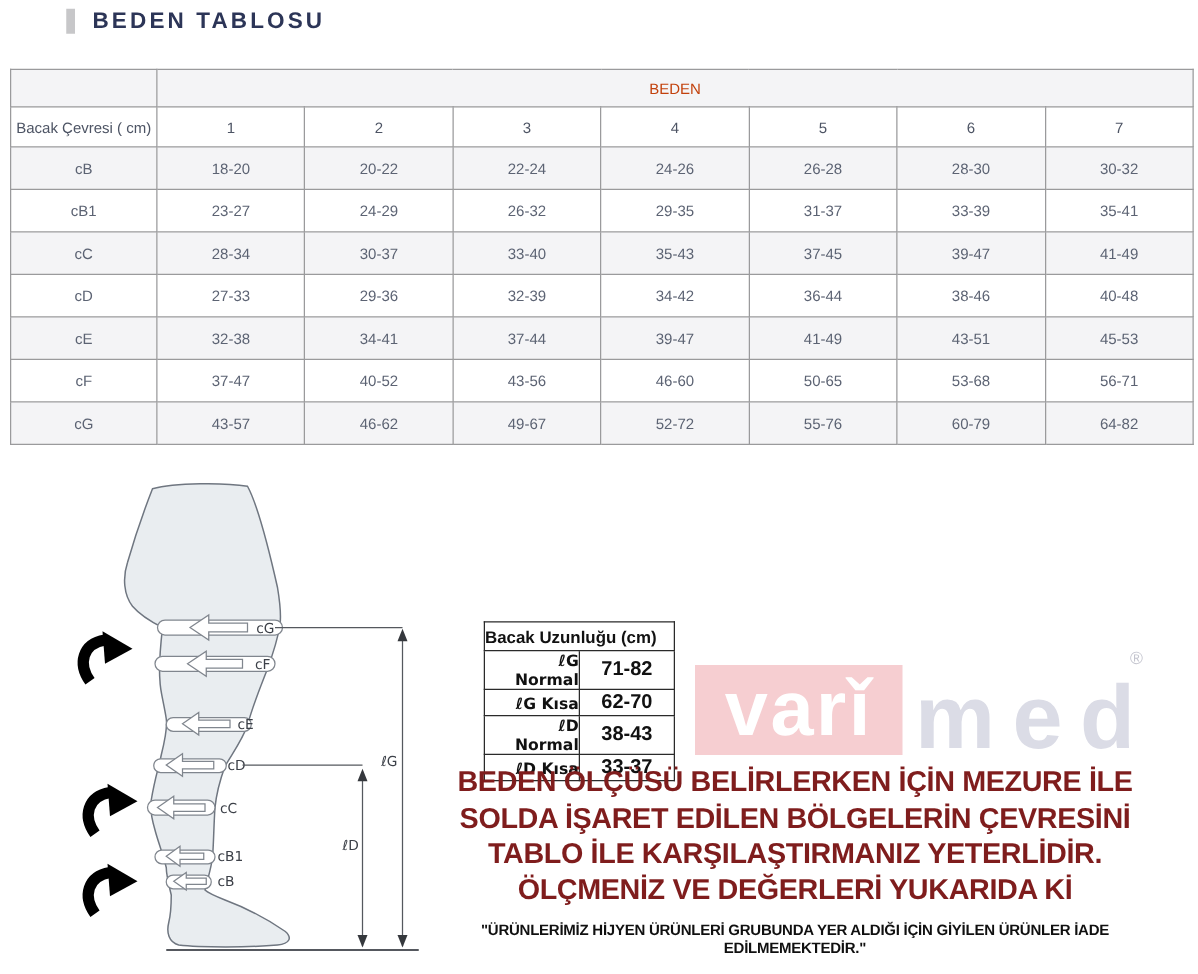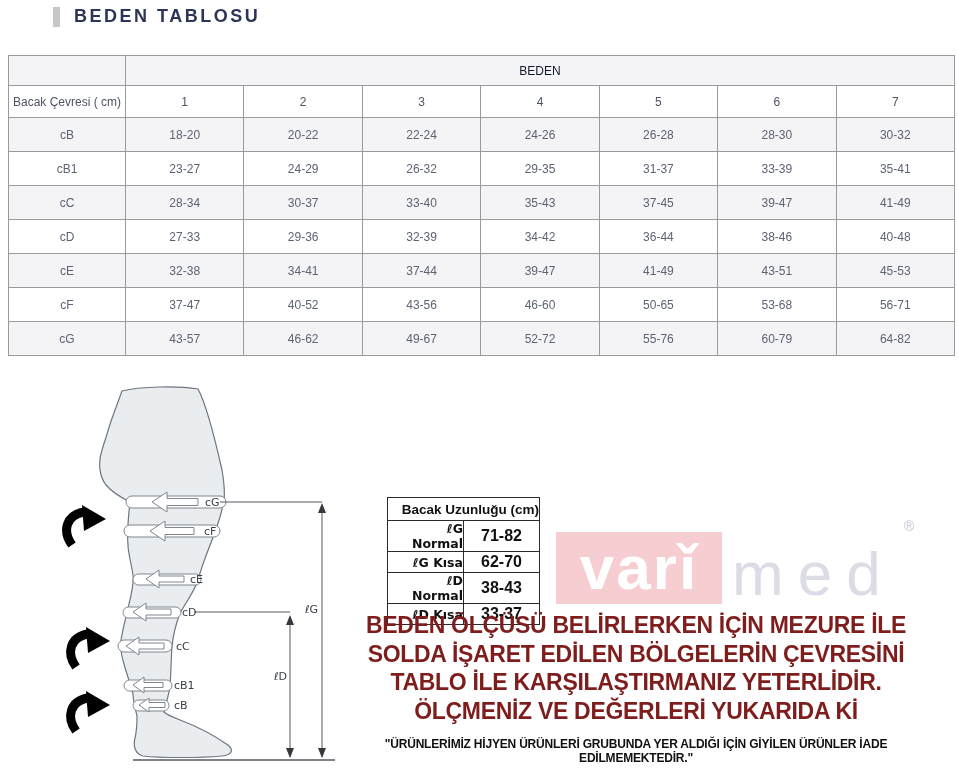--- a/index.html
+++ b/index.html
@@ -19,51 +19,51 @@
   
   #size-table {
     position:absolute; left:8px; top:55px; width:947px;
     border-collapse:collapse; table-layout:fixed;
     font-size:12px; color:#5c6373;
   }
   #size-table th, #size-table td {
     border:1px solid #9a9a9c; text-align:center; font-weight:400; background:#fff;
   }
   #size-table thead tr.r-group th { height:30px; background:#f4f4f6; }
-  #size-table thead tr.r-group th[colspan] { text-align:center; color:#0f172a; }
+  #size-table thead tr.r-group th[colspan] { text-align:center; color:#c2410c; }
   #size-table thead tr.r-cols th { height:32px; color:#4d5464; }
   #size-table tbody tr { height:34px; }
   #size-table tbody tr.alt th, #size-table tbody tr.alt td { background:#f4f4f6; }
   #size-table .c0 { width:117px;text-align:center; }
 
   
   #leg-svg { position:absolute; left:40px; top:383px; }
   .leg-label { font-family:"DejaVu Sans", sans-serif; font-size:11px; fill:#3c4048; }
   .dim-label { font-family:"DejaVu Sans", sans-serif; font-size:11px; fill:#3c4048; }
 
   
   #length-table {
     position:absolute; left:387px; top:497px; width:153px;
     border-collapse:collapse; table-layout:fixed; color:#111;
   }
   #length-table th, #length-table td { border:1px solid #2a2a2a; background:#fff; }
-  #length-table thead th { height:23px; font-size:13.5px; font-weight:700; text-align:right; }
+  #length-table thead th { height:23px; font-size:13.5px; font-weight:700; text-align:left; }
   #length-table tbody th {
     width:78px; height:21px; font-size:12.5px; font-weight:600; text-align:right;
     padding-left:6px; font-family:"DejaVu Sans", sans-serif;margin-top:24px;
   }
   #length-table tbody td { width:75px; font-size:16px; font-weight:700; text-align:center; }
 
   
   #watermark { position:absolute; left:556px; top:532px; height:72px; display:flex; align-items:flex-end; }
   #wm-box {
     width:166px; height:72px; background:#f6ced1; display:flex; align-items:center; justify-content:center;margin-top:16px;
   }
   #wm-part1 { font-size:62px; font-weight:700; color:#ffffff; letter-spacing:2px; line-height:62px; }
-  #wm-part2 { font-size:62px; font-weight:400; color:#dbdce6; letter-spacing:14px; line-height:60px; margin-left:10px; }
+  #wm-part2 { font-size:72px; font-weight:700; color:#dbdce6; letter-spacing:14px; line-height:60px; margin-left:10px; }
   #wm-reg { position:absolute; left:348px; top:-14px; font-size:14px; color:#c3c4ce; font-weight:400; }
 
   
   #instructions {
     position:absolute; left:330px; top:611px; width:612px; text-align:center;
     font-size:23px; font-weight:800; color:#7f1d1d; line-height:28.5px; letter-spacing:-0.3px;
   }
   #footnote {
     position:absolute; left:328px; top:737px; width:616px; text-align:center;
     font-size:12px; font-weight:700; color:#101010; letter-spacing:-0.2px;

